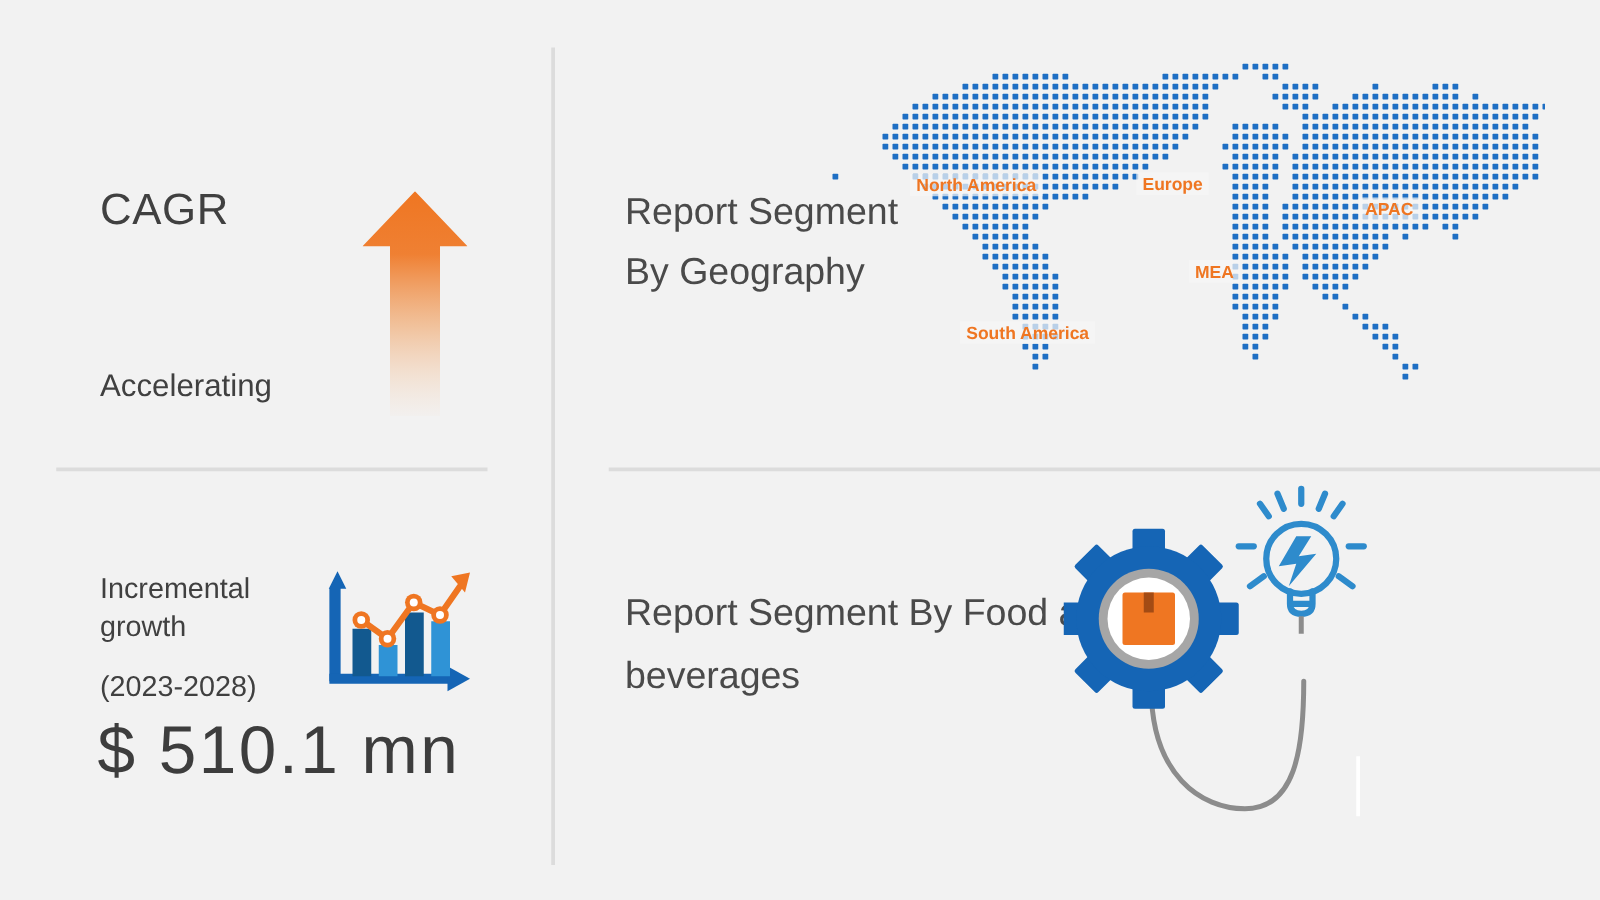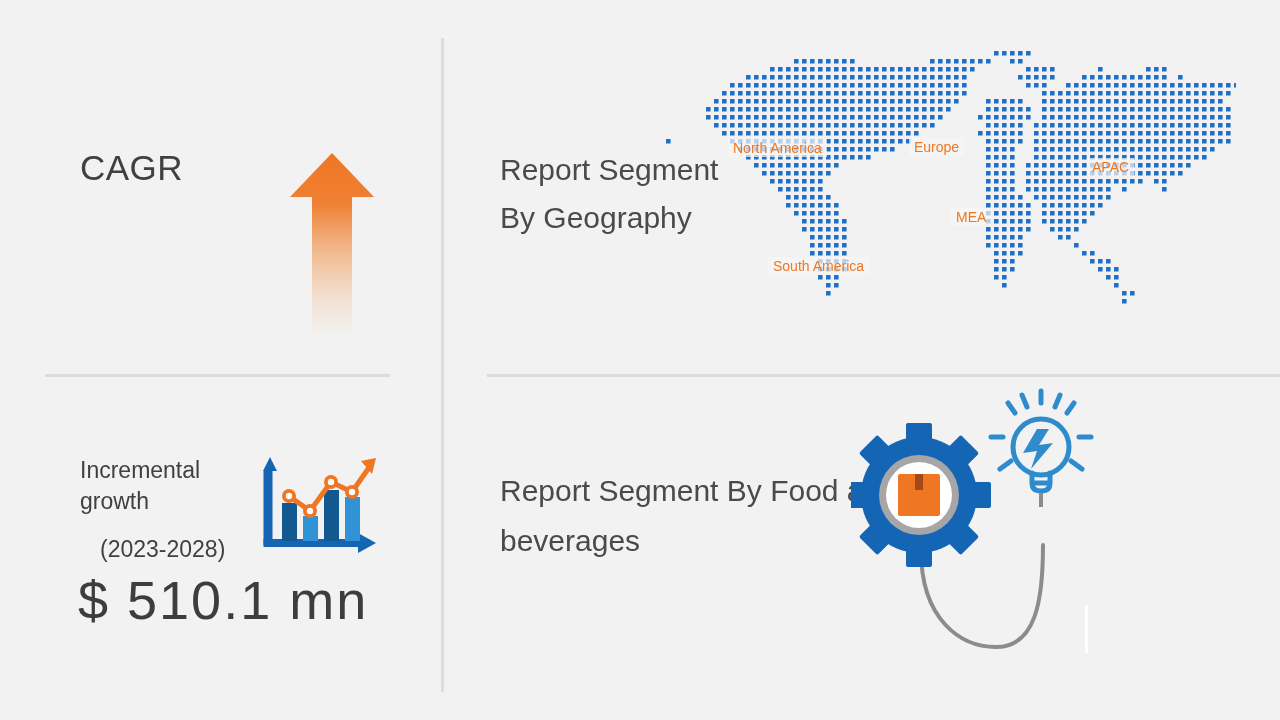--- a/index.html
+++ b/index.html
@@ -108,21 +108,20 @@
     color: #404040;
   }
   .growth-period {
     position: absolute;
     left: 80px;
     top: 159px;
     font-size: 23px;
     font-weight: 400;
     color: #404040;
     white-space: nowrap;
-    margin-left: 20px;
   }
   .growth-value {
     position: absolute;
     left: 78px;
     top: 192px;
     font-size: 54px;
     font-weight: 300;
     letter-spacing: 2px;
     color: #3d3d3d;
     white-space: nowrap;
@@ -156,21 +155,21 @@
   .geo-map {
     position: absolute;
     left: 215px;
     top: 45px;
     width: 580px;
     height: 300px;
   }
   .map-label {
     position: absolute;
     font-size: 14px;
-    font-weight: 400;
+    font-weight: 700;
     color: #ef7622;
     white-space: nowrap;
     background: rgba(245,245,245,0.72);
     padding: 1px 5px;
   }
 
   
   .fb-panel {
     position: absolute;
     left: 441px;
@@ -222,20 +221,21 @@
           <stop offset="0%" stop-color="#ef7622" stop-opacity="1"></stop>
           <stop offset="28%" stop-color="#ef7622" stop-opacity="0.92"></stop>
           <stop offset="60%" stop-color="#f09a55" stop-opacity="0.55"></stop>
           <stop offset="100%" stop-color="#f5c9a4" stop-opacity="0.05"></stop>
         </linearGradient>
       </defs>
       <polygon points="42,0 84,44 62,44 62,180 22,180 22,44 0,44" fill="url(#arrowGrad)"></polygon>
     </svg>
   </div>
 
+  <div class="cagr-sub">Accelerating</div>
 </div>
 
 <div class="growth-panel">
   <div class="growth-label">Incremental growth</div>
   <div class="growth-period">(2023-2028)</div>
   <div class="growth-value">$ 510.1 mn</div>
 </div>
 
 <div class="growth-chart-icon">
   <svg width="120" height="105" viewBox="0 0 120 105" xmlns="http://www.w3.org/2000/svg">

